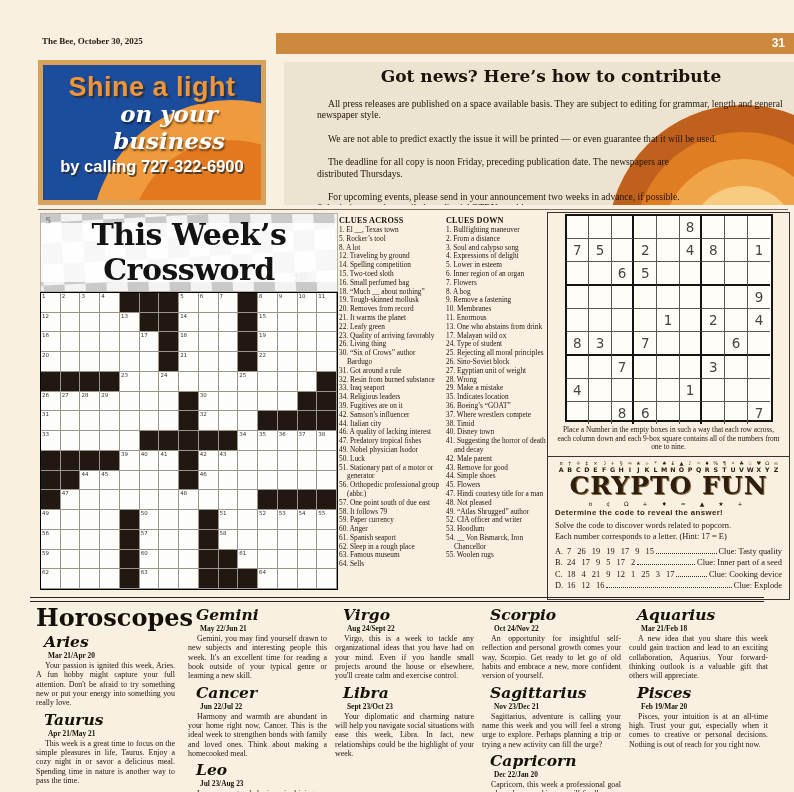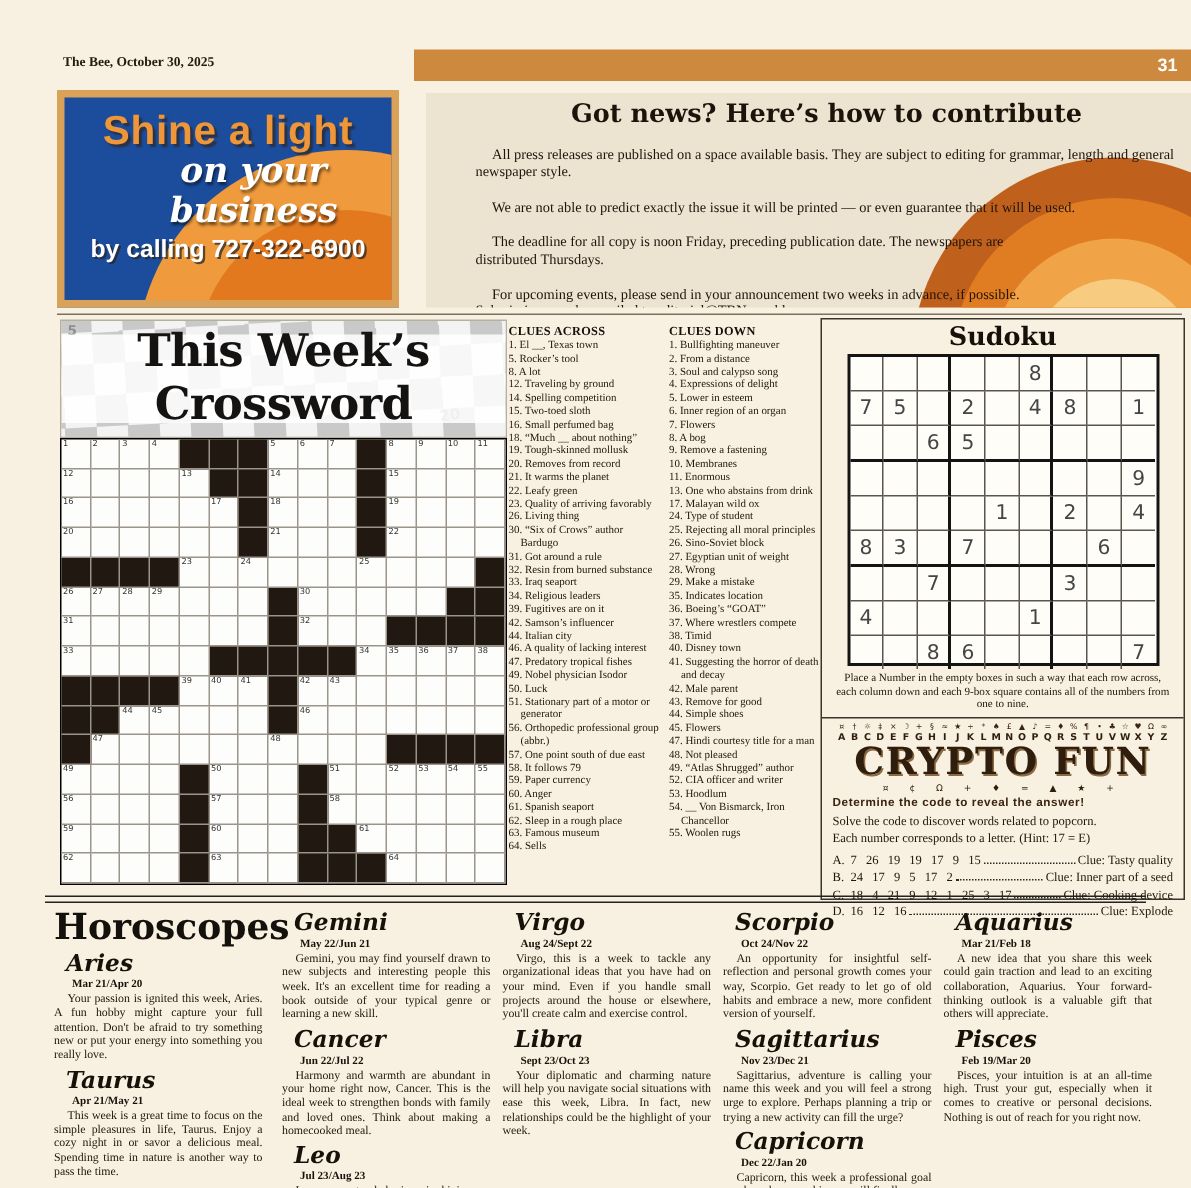--- a/index.html
+++ b/index.html
@@ -592,21 +592,20 @@
         <div class="clue-item">48. Not pleased</div>
         <div class="clue-item">49. “Atlas Shrugged” author</div>
         <div class="clue-item">52. CIA officer and writer</div>
         <div class="clue-item">53. Hoodlum</div>
         <div class="clue-item">54. __ Von Bismarck, Iron Chancellor</div>
         <div class="clue-item">55. Woolen rugs</div>
       </div>
   </div>
 
   <div class="right-col">
-    <div class="su-title">Sudoku</div>
     <div class="su-grid">
         <div class="su-cell"></div>
         <div class="su-cell"></div>
         <div class="su-cell br"></div>
         <div class="su-cell"></div>
         <div class="su-cell"></div>
         <div class="su-cell br">8</div>
         <div class="su-cell"></div>
         <div class="su-cell"></div>
         <div class="su-cell er"></div>

